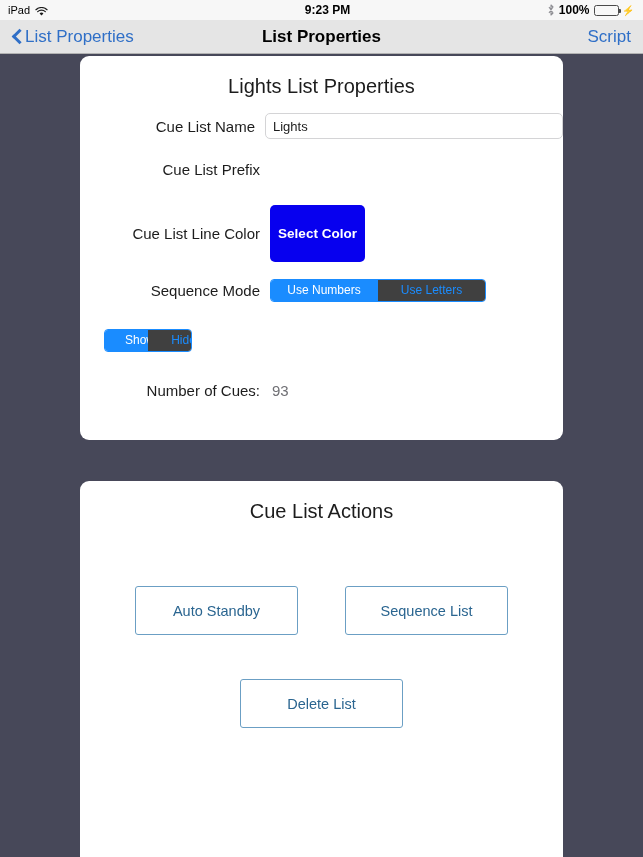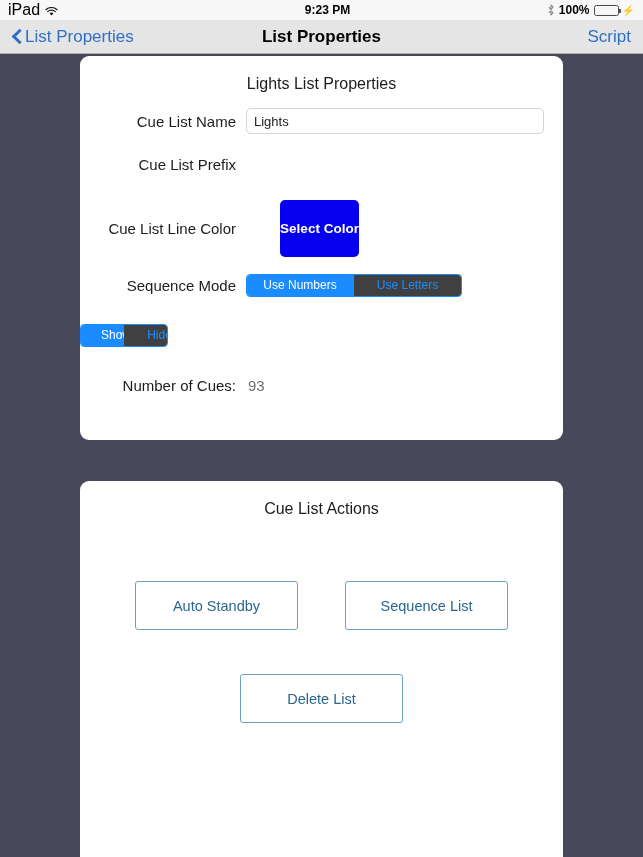--- a/index.html
+++ b/index.html
@@ -21,21 +21,21 @@
     height: 20px;
     background: #f7f7f7;
     display: flex;
     align-items: center;
     padding: 0 8px;
     font-size: 12px;
     color: #000;
     position: relative;
   }
   .status-left { display: flex; align-items: center; gap: 5px; }
-  .status-device { font-size: 16px; font-weight: 400; }
+  .status-device { font-size: 11px; font-weight: 400; }
   .wifi-icon { display: inline-block; width: 13px; height: 10px; position: relative; top: 1px; }
   .status-center {
     position: absolute;
     left: 12px; right: 0;
     text-align: center;
     font-size: 12px;
     font-weight: 600;
     pointer-events: none;
   }
   .status-right {
@@ -124,65 +124,66 @@
     left: 80px;
     width: 483px;
     background: #ffffff;
     border-radius: 9px;
   }
   #card-properties { top: 2px; height: 384px; }
   #card-actions   { top: 427px; height: 408px; }
 
   .card-title {
     text-align: center;
-    font-size: 16px;
+    font-size: 20px;
     color: #1c1c1c;
     font-weight: 400;
     padding-top: 19px;
   }
 
   
   .rows { margin-top: 14px; }
   .row {
     display: flex;
     align-items: center;
     min-height: 28px;
+    margin-left: 24px;
   }
   .row-label {
     width: 166px;
     text-align: right;
     padding-right: 10px;
     font-size: 15px;
     color: #1c1c1c;
     white-space: nowrap;
   }
   .row-field { flex: 1; display: flex; align-items: center; }
 
   .r-name   { margin-bottom: 15px; }
   .r-prefix { margin-bottom: 22px; }
-  .r-color  { margin-bottom: 14px; gap: 34px; }
+  .r-color  { margin-bottom: 14px; }
   .r-seq    { margin-bottom: 22px; }
   .r-vis    { margin-bottom: 22px; }
 
   .text-input {
     width: 298px;
     height: 26px;
     border: 1px solid #d4d4d6;
     border-radius: 5px;
     background: #fff;
     font-family: "Liberation Sans", sans-serif;
     font-size: 13px;
     color: #1c1c1c;
     padding: 0 7px;
     outline: none;
   }
   .text-input::placeholder { color: #b9b9bd; }
 
   .color-button {
-    width: 79px;
+    width: 95px;
     height: 57px;
     background: #0700EF;
     border: none;
     border-radius: 5px;
     color: #fff;
     font-family: "Liberation Sans", sans-serif;
     font-size: 13.5px;
     font-weight: 700;
     cursor: pointer;
   }

